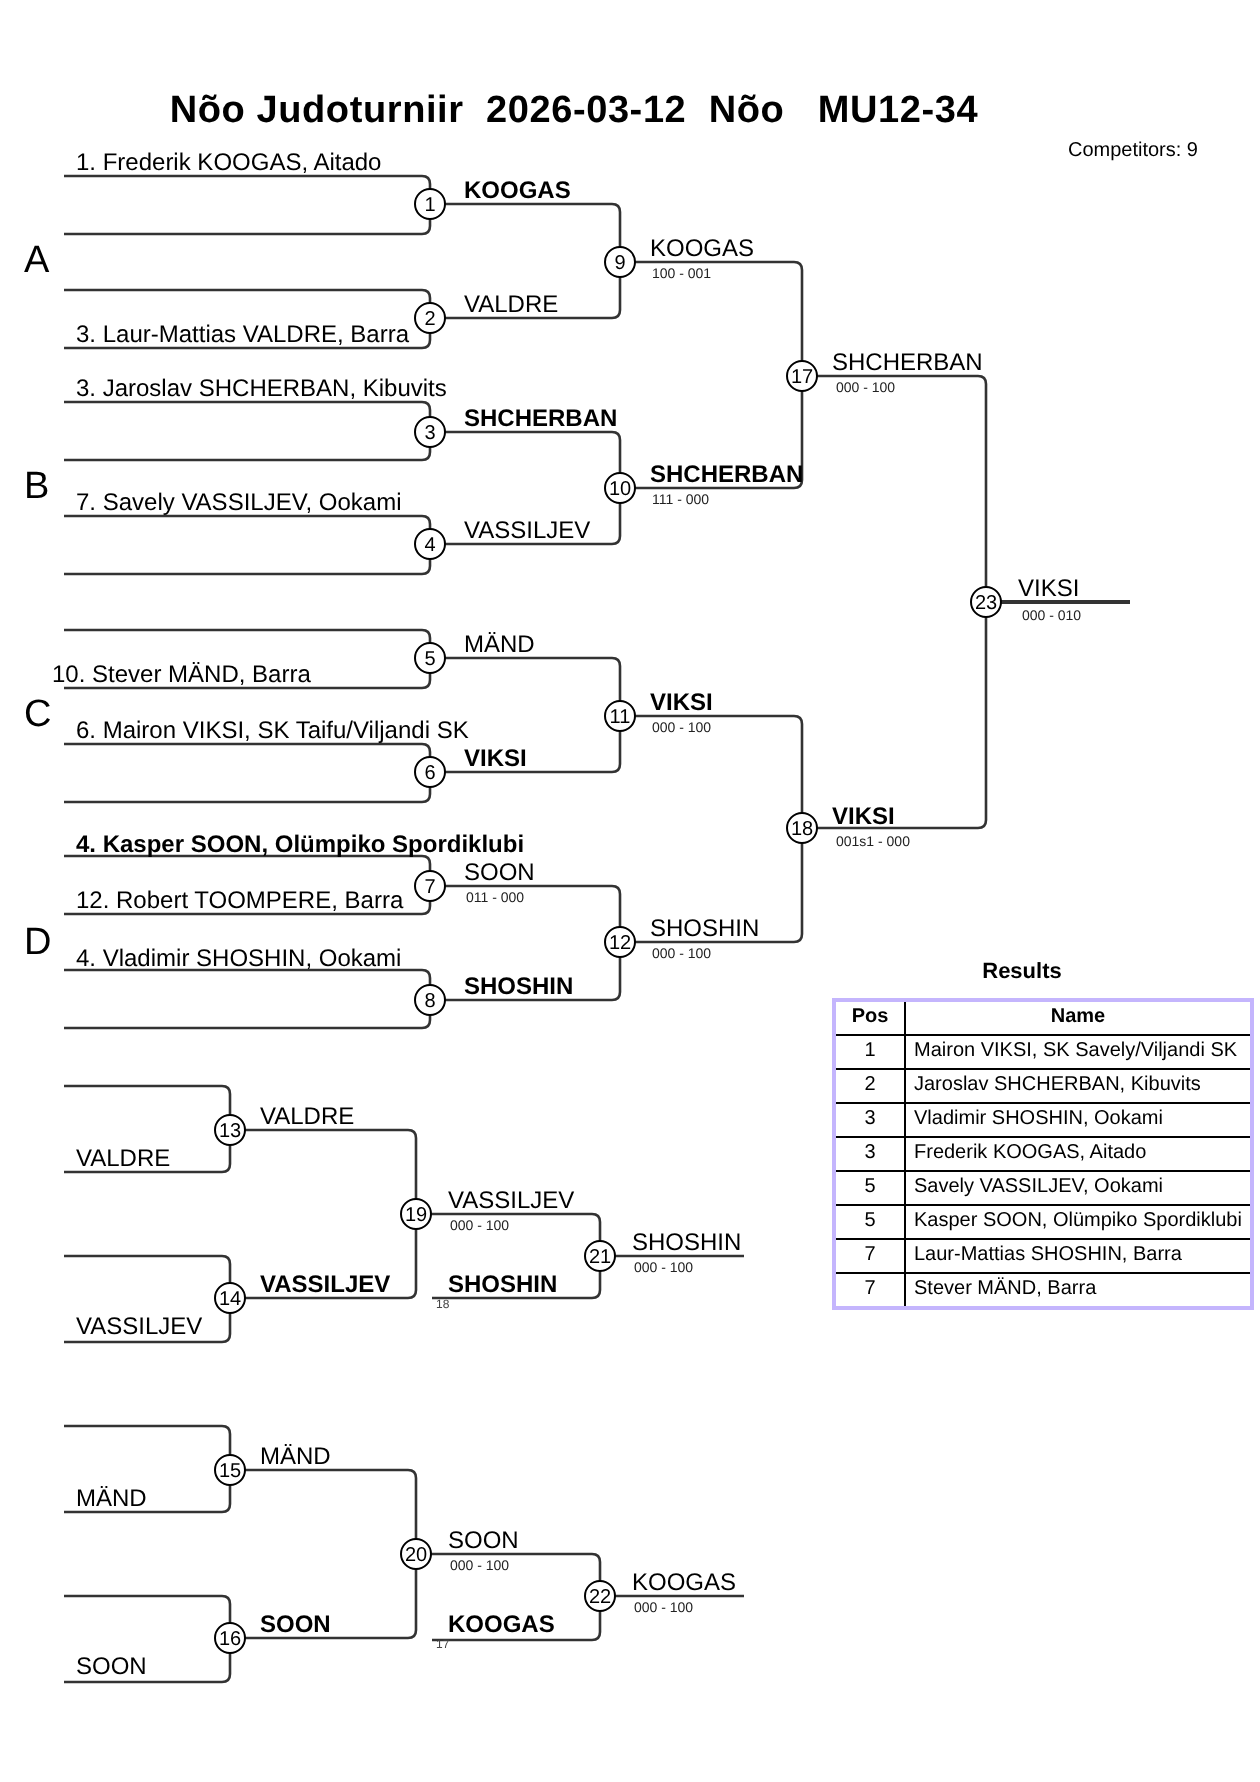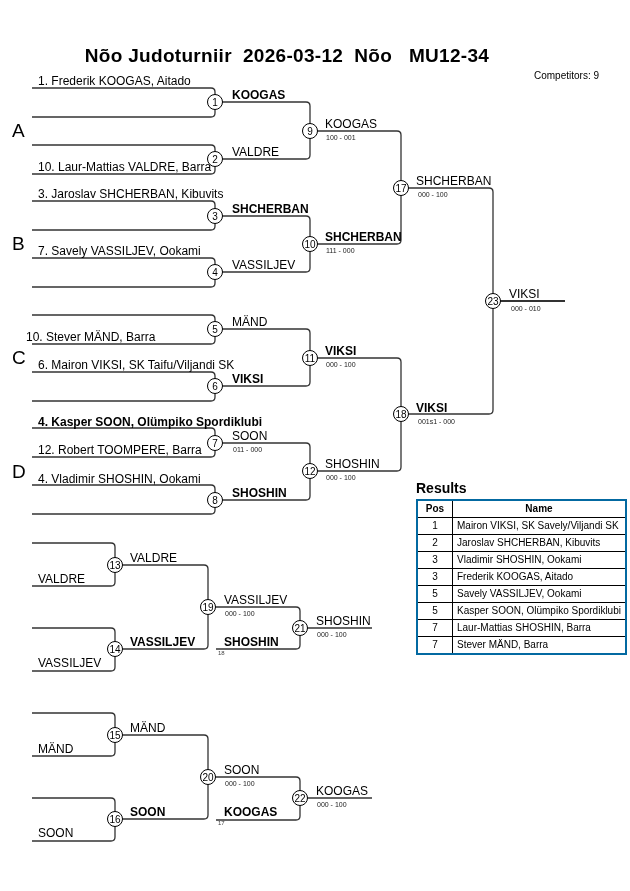--- a/index.html
+++ b/index.html
@@ -7,24 +7,24 @@
          font-family: "Liberation Sans", sans-serif; color: #000; }
   #title { position: absolute; left: 0; width: 574px; top: 45px; text-align: center;
            font-size: 19px; font-weight: bold; letter-spacing: 0.3px; white-space: pre; }
   #competitors { position: absolute; right: 31px; top: 70px; font-size: 10px; }
   svg#bracket { position: absolute; left: 0; top: 0; }
   .pool { position: absolute; left: 12px; font-size: 19px; }
   .lbl { position: absolute; font-size: 12px; white-space: nowrap; line-height: 12px; }
   .lbl.b { font-weight: bold; }
   .score { position: absolute; font-size: 7px; color: #222; white-space: nowrap; line-height: 8px; }
   .tiny { position: absolute; font-size: 6px; color: #444; white-space: nowrap; }
-  #results-title { position: absolute; left: 416px; width: 190px; top: 480px; text-align: left;
-                   font-size: 14px; font-weight: bold; }
+  #results-title { position: absolute; left: 416px; width: 190px; top: 480px; text-align: center;
+                   font-size: 11px; font-weight: bold; }
   #results { position: absolute; left: 416px; top: 499px; border-collapse: collapse;
-             border: 2px solid #0369a1; font-size: 10px; }
+             border: 2px solid #c4b5fd; font-size: 10px; }
   #results th, #results td { border: 1px solid #000; height: 16px; padding: 0 4px; line-height: 16px; }
   #results th { font-weight: bold; }
   #results td.pos { width: 26px; text-align: center; }
   #results td.name { width: 146px; white-space: nowrap; overflow: visible; }
 </style>
 </head>
 <body>
 
 <div id="title">Nõo Judoturniir  2026-03-12  Nõo   MU12-34</div>
 <div id="competitors">Competitors: 9</div>
@@ -149,21 +149,21 @@
       <text x="300" y="801.5" text-anchor="middle" font-size="10" font-family="&quot;Liberation Sans&quot;, sans-serif">22</text>
     </g>
   </svg>
 
 <div class="pool" style="top:120px">A</div>
 <div class="pool" style="top:233px">B</div>
 <div class="pool" style="top:347px">C</div>
 <div class="pool" style="top:461px">D</div>
 
 <div class="lbl" style="left:38px;top:75px">1. Frederik KOOGAS, Aitado</div>
-<div class="lbl" style="left:38px;top:161px">10. Laur-Mattias VALDRE, Barra</div>
+<div class="lbl" style="left:38px;top:161px">3. Laur-Mattias VALDRE, Barra</div>
 <div class="lbl" style="left:38px;top:188px">3. Jaroslav SHCHERBAN, Kibuvits</div>
 <div class="lbl" style="left:38px;top:245px">7. Savely VASSILJEV, Ookami</div>
 <div class="lbl" style="left:26px;top:331px">10. Stever MÄND, Barra</div>
 <div class="lbl" style="left:38px;top:359px">6. Mairon VIKSI, SK Taifu/Viljandi SK</div>
 <div class="lbl b" style="left:38px;top:416px">4. Kasper SOON, Olümpiko Spordiklubi</div>
 <div class="lbl" style="left:38px;top:444px">12. Robert TOOMPERE, Barra</div>
 <div class="lbl" style="left:38px;top:473px">4. Vladimir SHOSHIN, Ookami</div>
 
 <div class="lbl b" style="left:232px;top:89px">KOOGAS</div>
 <div class="lbl" style="left:232px;top:146px">VALDRE</div>

